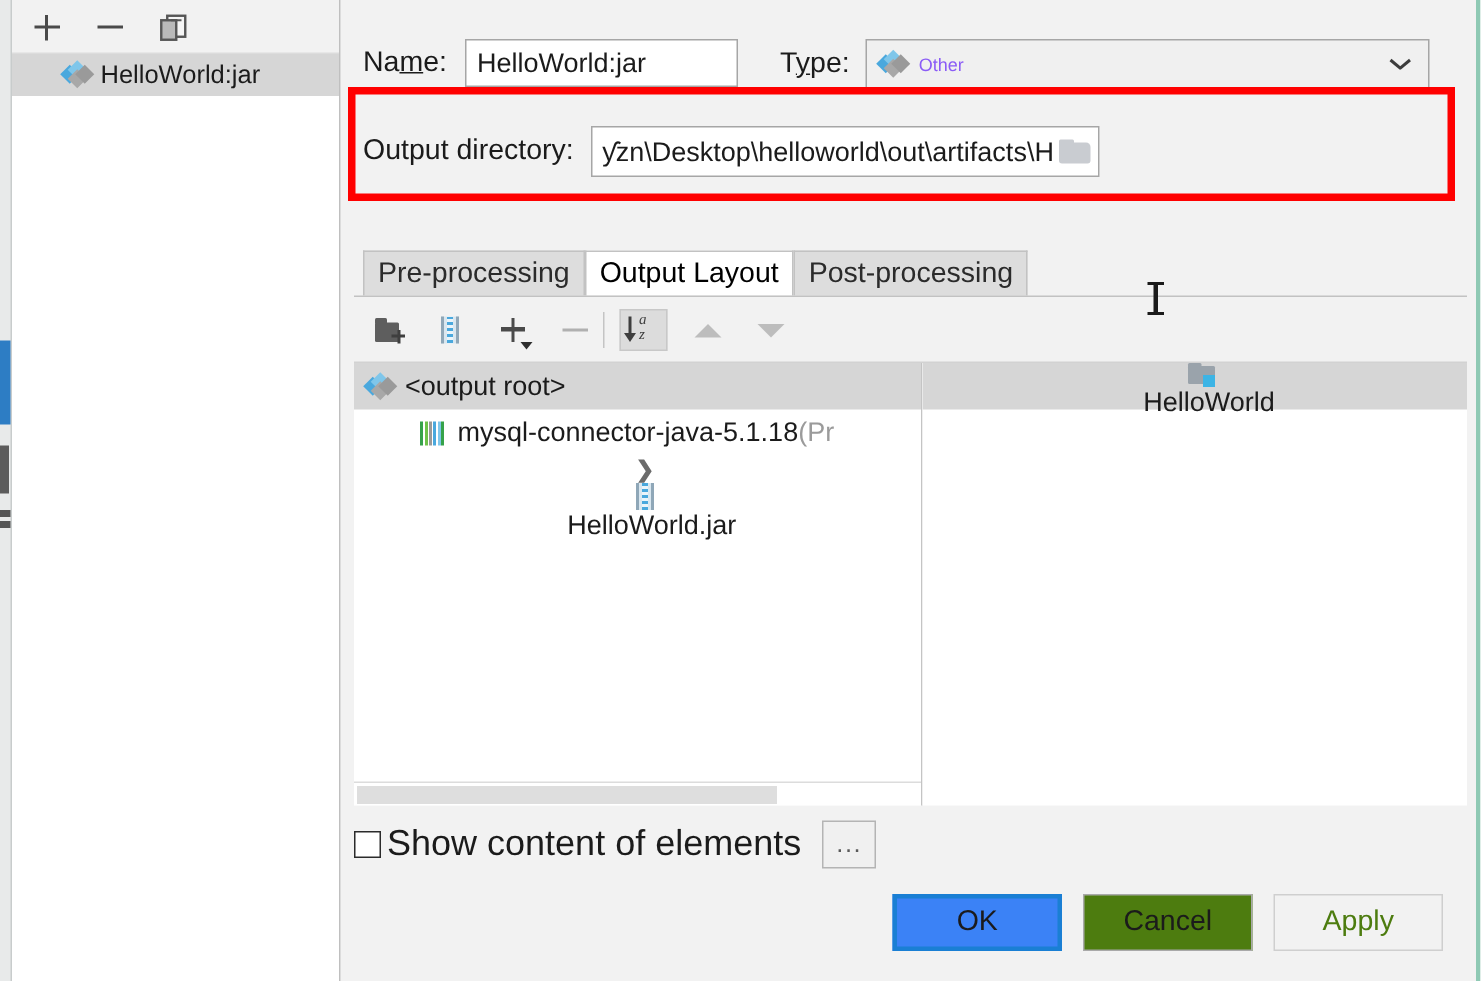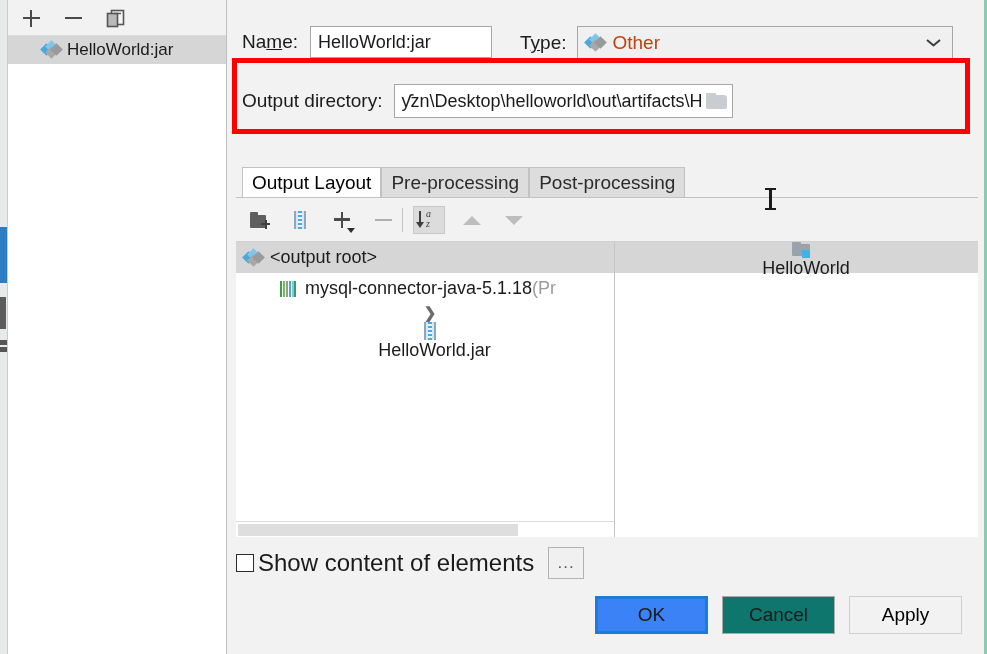--- a/index.html
+++ b/index.html
@@ -125,21 +125,21 @@
   .row-type { left: 292px; top: 26px; }
   .combo-type {
     margin-left: 11px;
     width: 376px; height: 34px;
     background: #f0f0f0;
     border: 1px solid #a6a6a6;
     display: flex; align-items: center;
     padding: 0 8px;
     position: relative;
   }
-  .combo-type .lbl { margin-left: 9px; font-size: 19px; color: #c2410c; }
+  .combo-type .lbl { margin-left: 9px; font-size: 12px; color: #8b5cf6; }
   .chev {
     position: absolute; right: 12px; top: 12px;
     width: 13px; height: 8px;
   }
   .chev::before, .chev::after {
     content: ""; position: absolute; top: 0;
     width: 9px; height: 2px; background: #3c3c3c;
   }
   .chev::before { left: 0;   transform: rotate(40deg);  transform-origin: left center; }
   .chev::after  { right: 0;  transform: rotate(-40deg); transform-origin: right center; }
@@ -410,29 +410,29 @@
 
   
   .dlg-buttons {
     position: absolute; right: 22px; bottom: 20px;
     display: flex; align-items: center; gap: 14px;
   }
   .btn {
     width: 113px; height: 38px;
     display: flex; align-items: center; justify-content: center;
     font-size: 19px; color: #1b1b1b;
-    background: #0f766e;
+    background: #4d7c0f;
     border: 1px solid #a9a9a9;
     cursor: default;
   }
   .btn.primary {
     border: 3px solid #1a7fd4;
     background: #3b82f6;
   }
-  .btn.disabled { color: #000000; border-color: #cfcfcf; background: #f2f2f2; }
+  .btn.disabled { color: #4d7c0f; border-color: #cfcfcf; background: #f2f2f2; }
 
   
   .ibeam {
     position: absolute; left: 765px; top: 188px;
     width: 11px; height: 22px; z-index: 20;
   }
   .ibeam::before {
     content: ""; position: absolute; left: 4.4px; top: 2px;
     width: 2.2px; height: 18px; background: #1b1b1b;
   }
@@ -509,25 +509,25 @@
       <div class="txt-outdir">
         <span class="pathtext">ƴzn\Desktop\helloworld\out\artifacts\HelloWorld_jar</span>
         <span class="ico-folder-open"></span>
       </div>
     </div>
 
     <div class="red-box"></div>
 
 
     <div class="tabs">
+      <div class="tab">
+        <span>Pre-processing</span>
+      </div>
       <div class="tab active">
         <span>Output Layout</span>
-      </div>
-      <div class="tab">
-        <span>Pre-processing</span>
       </div>
       <div class="tab">
         <span>Post-processing</span>
       </div>
     </div>
 
     <div class="content-frame">
 
       <div class="tree-toolbar">
         <div class="ttb ttb-newfolder">

